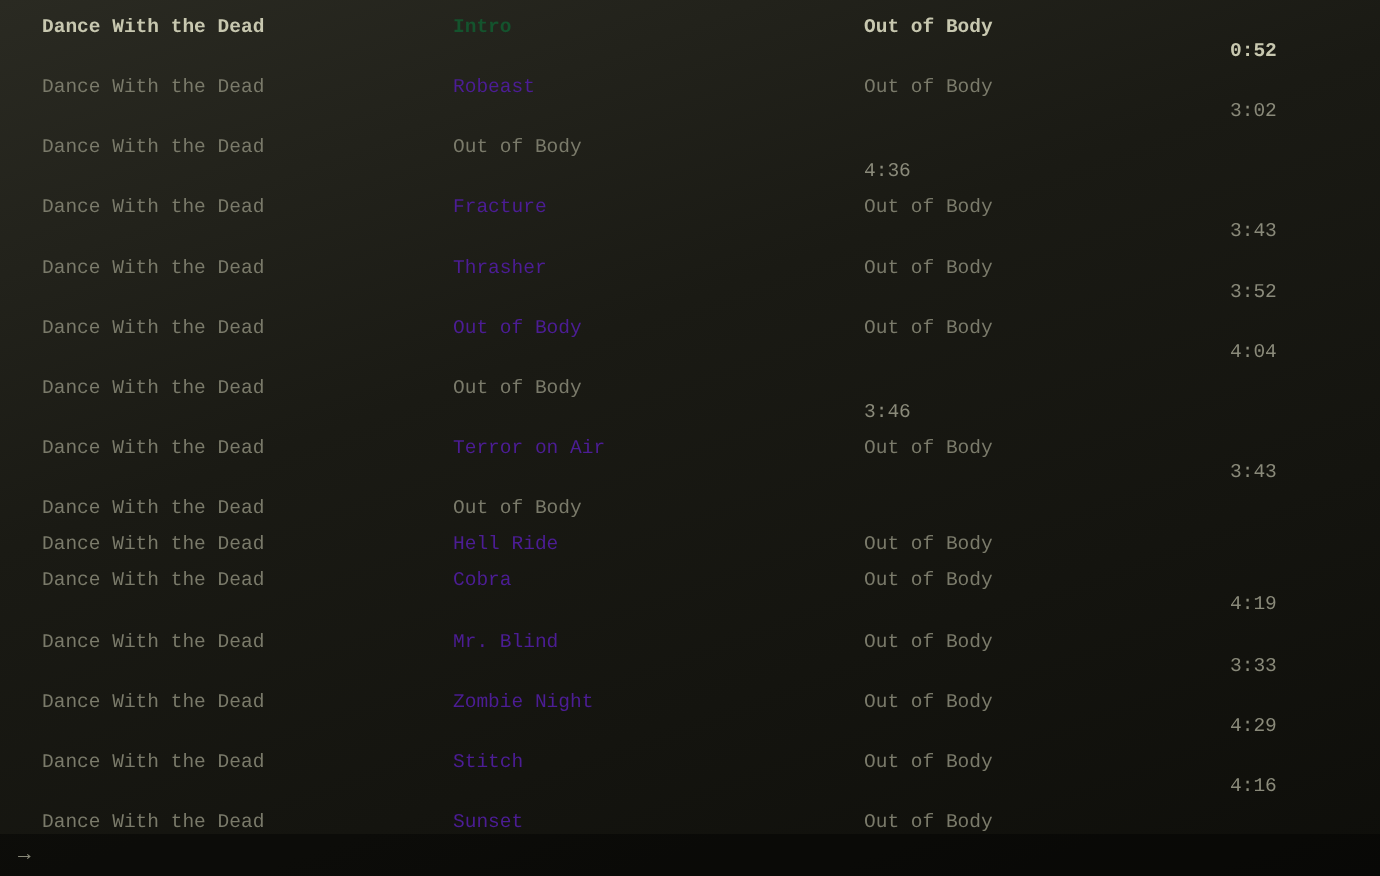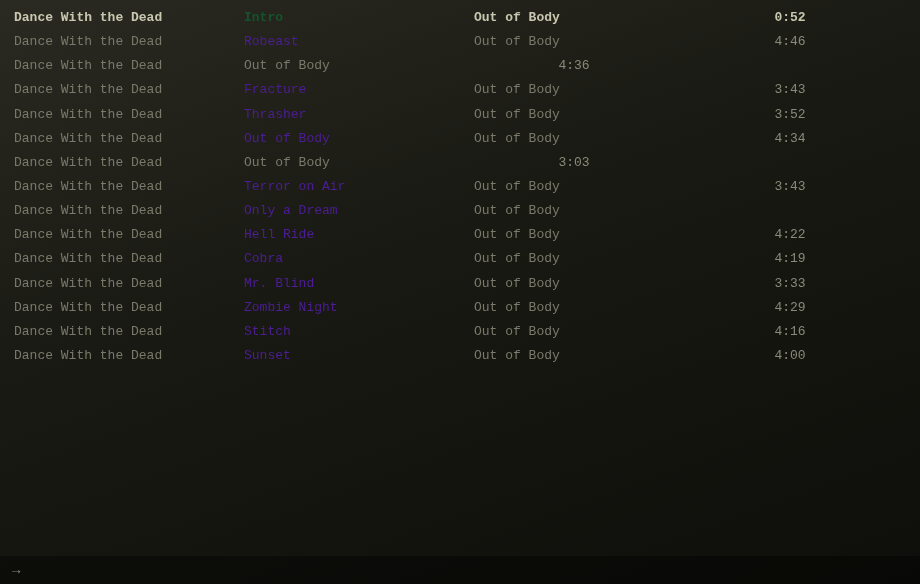--- a/index.html
+++ b/index.html
@@ -20,33 +20,34 @@
     }
 
     .track-list {
       padding: 6px 0 0 0;
       width: 100%;
     }
 
     .track-row {
       display: grid;
       grid-template-columns: 230px 230px 200px 1fr;
-      padding: 2px 14px;
+      padding: 2px 28px;
       line-height: 1.55;
+      gap: 44px;
     }
 
     .track-row.header {
       color: #c8c8b0;
       font-weight: bold;
     }
 
     .col-artist { color: #7a7a6a; }
     .col-title  { color: #4c1d95; }
     .col-album  { color: #7a7a6a; }
-    .col-time   { text-align: center; color: #8a8a7a; }
+    .col-time   { text-align: left; color: #8a8a7a; margin-top: 16px; }
 
     .header .col-artist { color: #c8c8b0; }
     .header .col-title  { color: #14532d; }
     .header .col-album  { color: #c8c8b0; }
     .header .col-time   { color: #c8c8b0; }
 
     .bottom-bar {
       position: absolute;
       bottom: 0;
       left: 0;
@@ -71,21 +72,21 @@
   <div class="track-row header">
     <span class="col-artist">Dance With the Dead</span>
     <span class="col-title">Intro</span>
     <span class="col-album">Out of Body</span>
     <span class="col-time">0:52</span>
   </div>
 <div class="track-row">
       <span class="col-artist">Dance With the Dead</span>
       <span class="col-title">Robeast</span>
       <span class="col-album">Out of Body</span>
-      <span class="col-time">4:46</span>
+      <span class="col-time">3:02</span>
     </div>
     <div class="track-row">
       <span class="col-artist">Dance With the Dead</span>
       <span class="col-album">Out of Body</span>
       <span class="col-time">4:36</span>
     </div>
     <div class="track-row">
       <span class="col-artist">Dance With the Dead</span>
       <span class="col-title">Fracture</span>
       <span class="col-album">Out of Body</span>
@@ -94,43 +95,41 @@
     <div class="track-row">
       <span class="col-artist">Dance With the Dead</span>
       <span class="col-title">Thrasher</span>
       <span class="col-album">Out of Body</span>
       <span class="col-time">3:52</span>
     </div>
     <div class="track-row">
       <span class="col-artist">Dance With the Dead</span>
       <span class="col-title">Out of Body</span>
       <span class="col-album">Out of Body</span>
-      <span class="col-time">4:34</span>
+      <span class="col-time">4:04</span>
     </div>
     <div class="track-row">
       <span class="col-artist">Dance With the Dead</span>
       <span class="col-album">Out of Body</span>
-      <span class="col-time">3:03</span>
+      <span class="col-time">3:46</span>
     </div>
     <div class="track-row">
       <span class="col-artist">Dance With the Dead</span>
       <span class="col-title">Terror on Air</span>
       <span class="col-album">Out of Body</span>
       <span class="col-time">3:43</span>
     </div>
     <div class="track-row">
       <span class="col-artist">Dance With the Dead</span>
-      <span class="col-title">Only a Dream</span>
       <span class="col-album">Out of Body</span>
     </div>
     <div class="track-row">
       <span class="col-artist">Dance With the Dead</span>
       <span class="col-title">Hell Ride</span>
       <span class="col-album">Out of Body</span>
-      <span class="col-time">4:22</span>
     </div>
     <div class="track-row">
       <span class="col-artist">Dance With the Dead</span>
       <span class="col-title">Cobra</span>
       <span class="col-album">Out of Body</span>
       <span class="col-time">4:19</span>
     </div>
     <div class="track-row">
       <span class="col-artist">Dance With the Dead</span>
       <span class="col-title">Mr. Blind</span>
@@ -146,19 +145,18 @@
     <div class="track-row">
       <span class="col-artist">Dance With the Dead</span>
       <span class="col-title">Stitch</span>
       <span class="col-album">Out of Body</span>
       <span class="col-time">4:16</span>
     </div>
     <div class="track-row">
       <span class="col-artist">Dance With the Dead</span>
       <span class="col-title">Sunset</span>
       <span class="col-album">Out of Body</span>
-      <span class="col-time">4:00</span>
     </div>
   </div>
 
 <div class="bottom-bar">
   <span class="arrow-icon">→</span>
 </div>
 
 </body></html>

